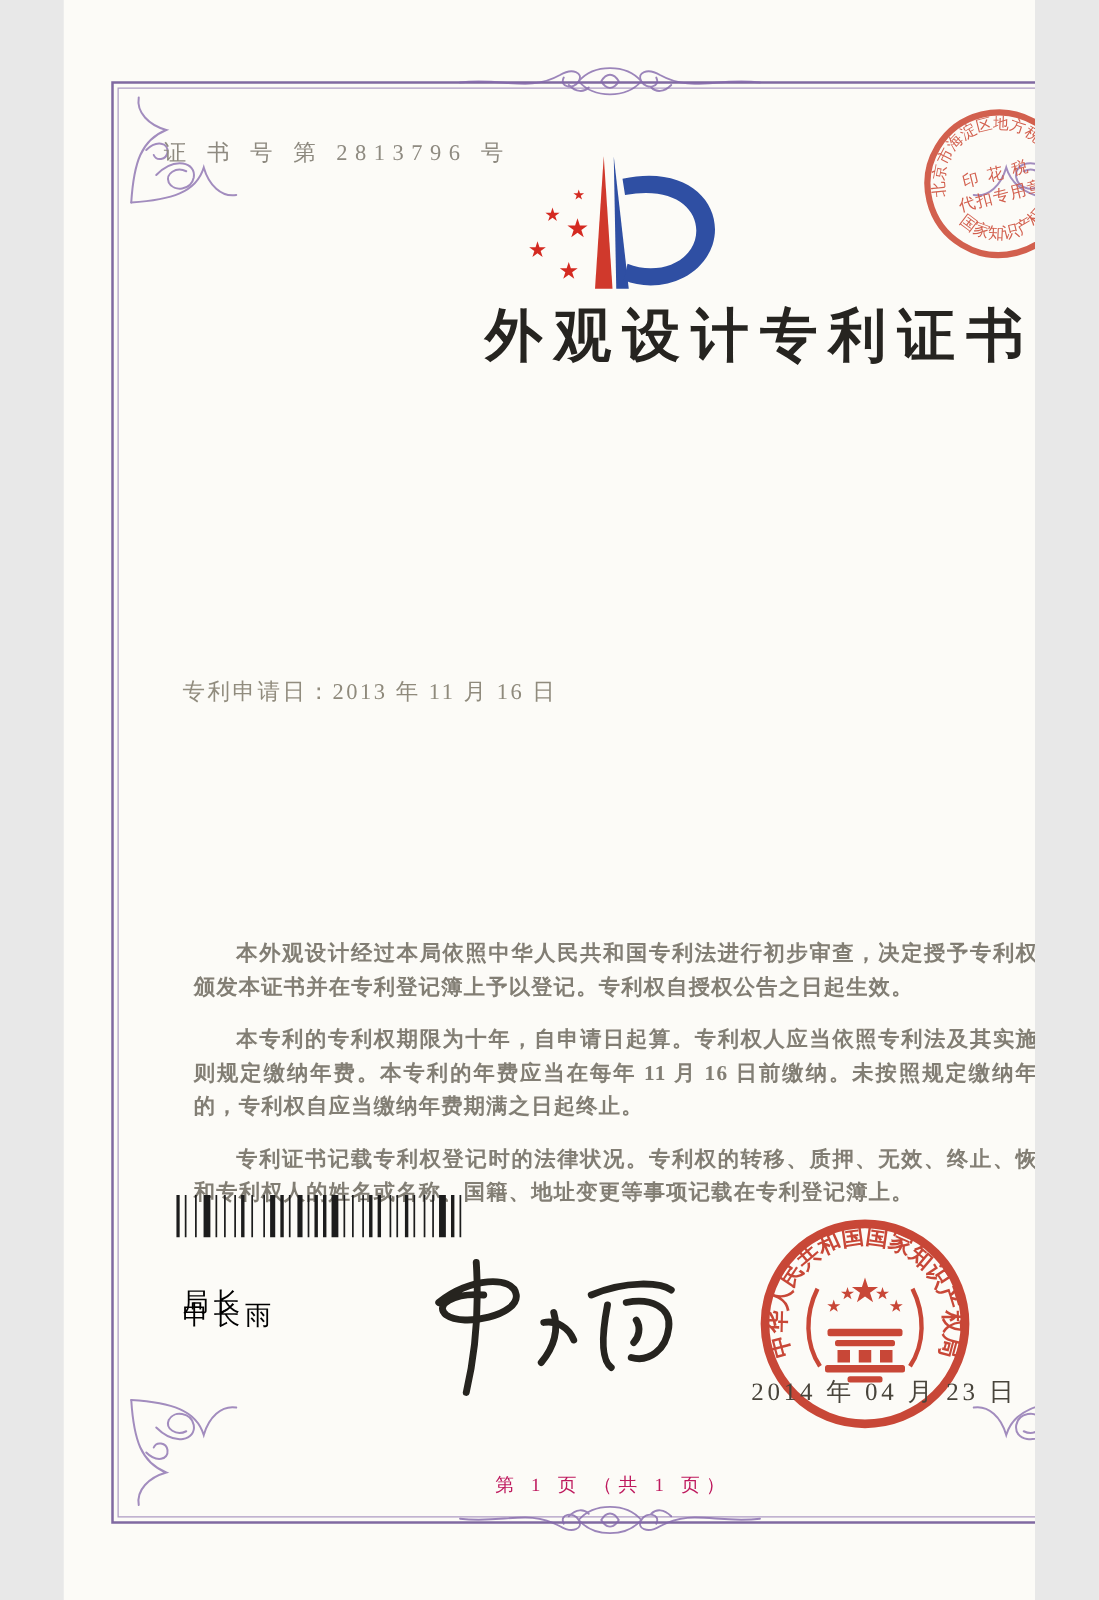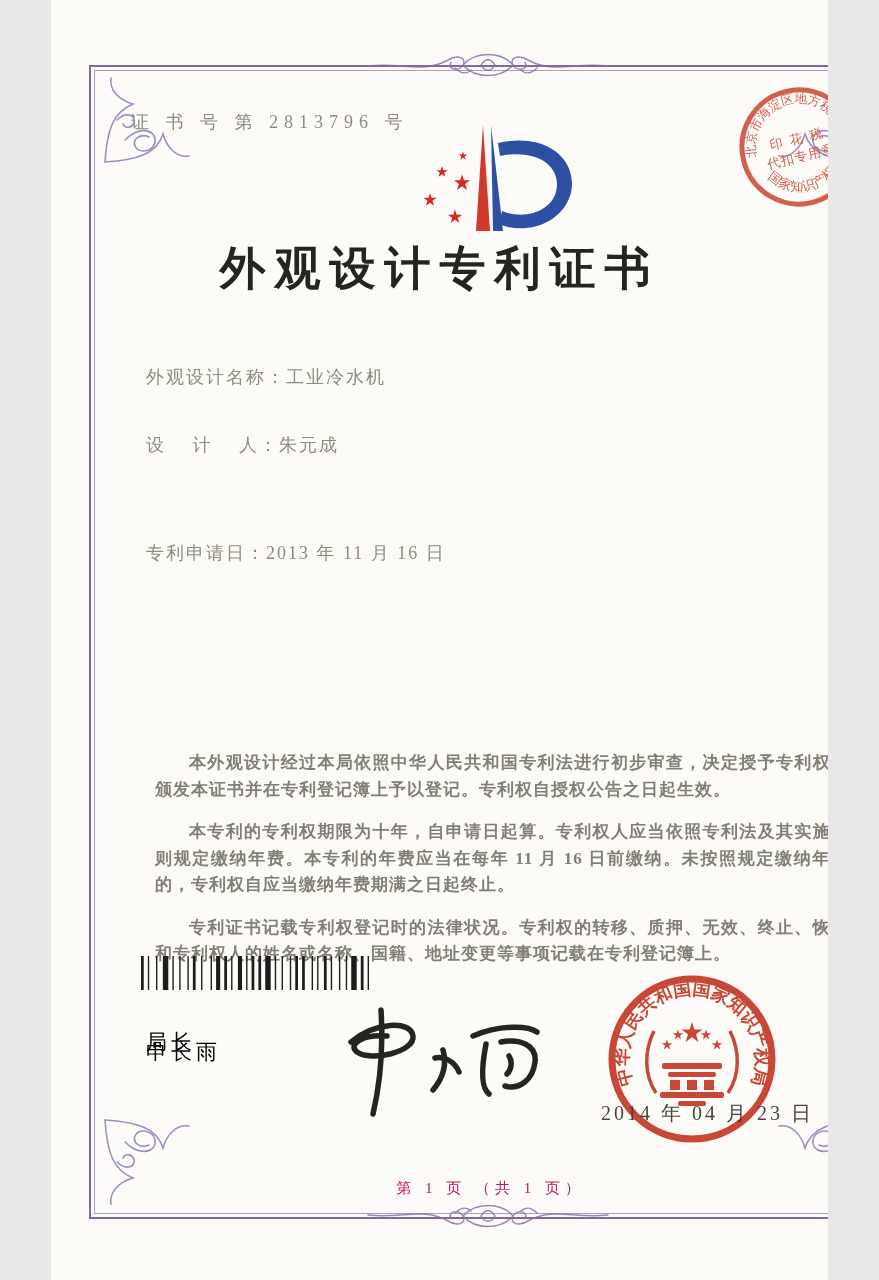--- a/index.html
+++ b/index.html
@@ -20,21 +20,21 @@
   }
   .edge-orn{position:absolute;opacity:.8;}
   .corner-orn{position:absolute;width:100px;height:100px;opacity:.75;}
   
   .cert-no{
     position:absolute;left:80px;top:110px;font-size:18px;color:#8e8a80;
     letter-spacing:6px;
   }
   .logo{position:absolute;left:333px;top:118px;width:215px;height:120px;}
   .title{
-    position:absolute;left:0;top:238px;width:100%;text-align:center;
+    position:absolute;left:0;top:238px;width:100%;text-align:right;
     font-size:46px;font-weight:600;color:#262420;letter-spacing:9px;
   }
   
   .field-row{
     position:absolute;left:95px;font-size:18px;color:#918c7e;
     letter-spacing:2px;white-space:nowrap;
   }
   .field-row .fvalue{color:#8f8a7c;}
   
   .paras{
@@ -131,26 +131,20 @@
     <text class="seal-text" font-size="12.5">
       <textPath href="#taxTop" startOffset="50%" text-anchor="middle">北京市海淀区地方税务局</textPath>
     </text>
     <text class="seal-text" font-size="13">
       <textPath href="#taxBot" startOffset="50%" text-anchor="middle">国家知识产权局</textPath>
     </text>
     <text class="seal-text" x="64" y="60" font-size="13" text-anchor="middle" letter-spacing="2">印 花 税</text>
     <text class="seal-text" x="64" y="78" font-size="13" text-anchor="middle" letter-spacing="1">代扣专用章</text>
   </svg>
 
-  <div class="field-row" style="top:365px">
-    <span class="flabel">外观设计名称：</span><span class="fvalue">工业冷水机</span>
-  </div>
-  <div class="field-row" style="top:433px">
-    <span class="flabel">设　 计　 人：</span><span class="fvalue">朱元成</span>
-  </div>
   <div class="field-row" style="top:541px">
     <span class="flabel">专利申请日：</span><span class="fvalue">2013 年 11 月 16 日</span>
   </div>
 
   <div class="paras">
     <p>本外观设计经过本局依照中华人民共和国专利法进行初步审查，决定授予专利权，颁发本证书并在专利登记簿上予以登记。专利权自授权公告之日起生效。</p>
     <p>本专利的专利权期限为十年，自申请日起算。专利权人应当依照专利法及其实施细则规定缴纳年费。本专利的年费应当在每年 11 月 16 日前缴纳。未按照规定缴纳年费的，专利权自应当缴纳年费期满之日起终止。</p>
     <p>专利证书记载专利权登记时的法律状况。专利权的转移、质押、无效、终止、恢复和专利权人的姓名或名称、国籍、地址变更等事项记载在专利登记簿上。</p>
   </div>
 

